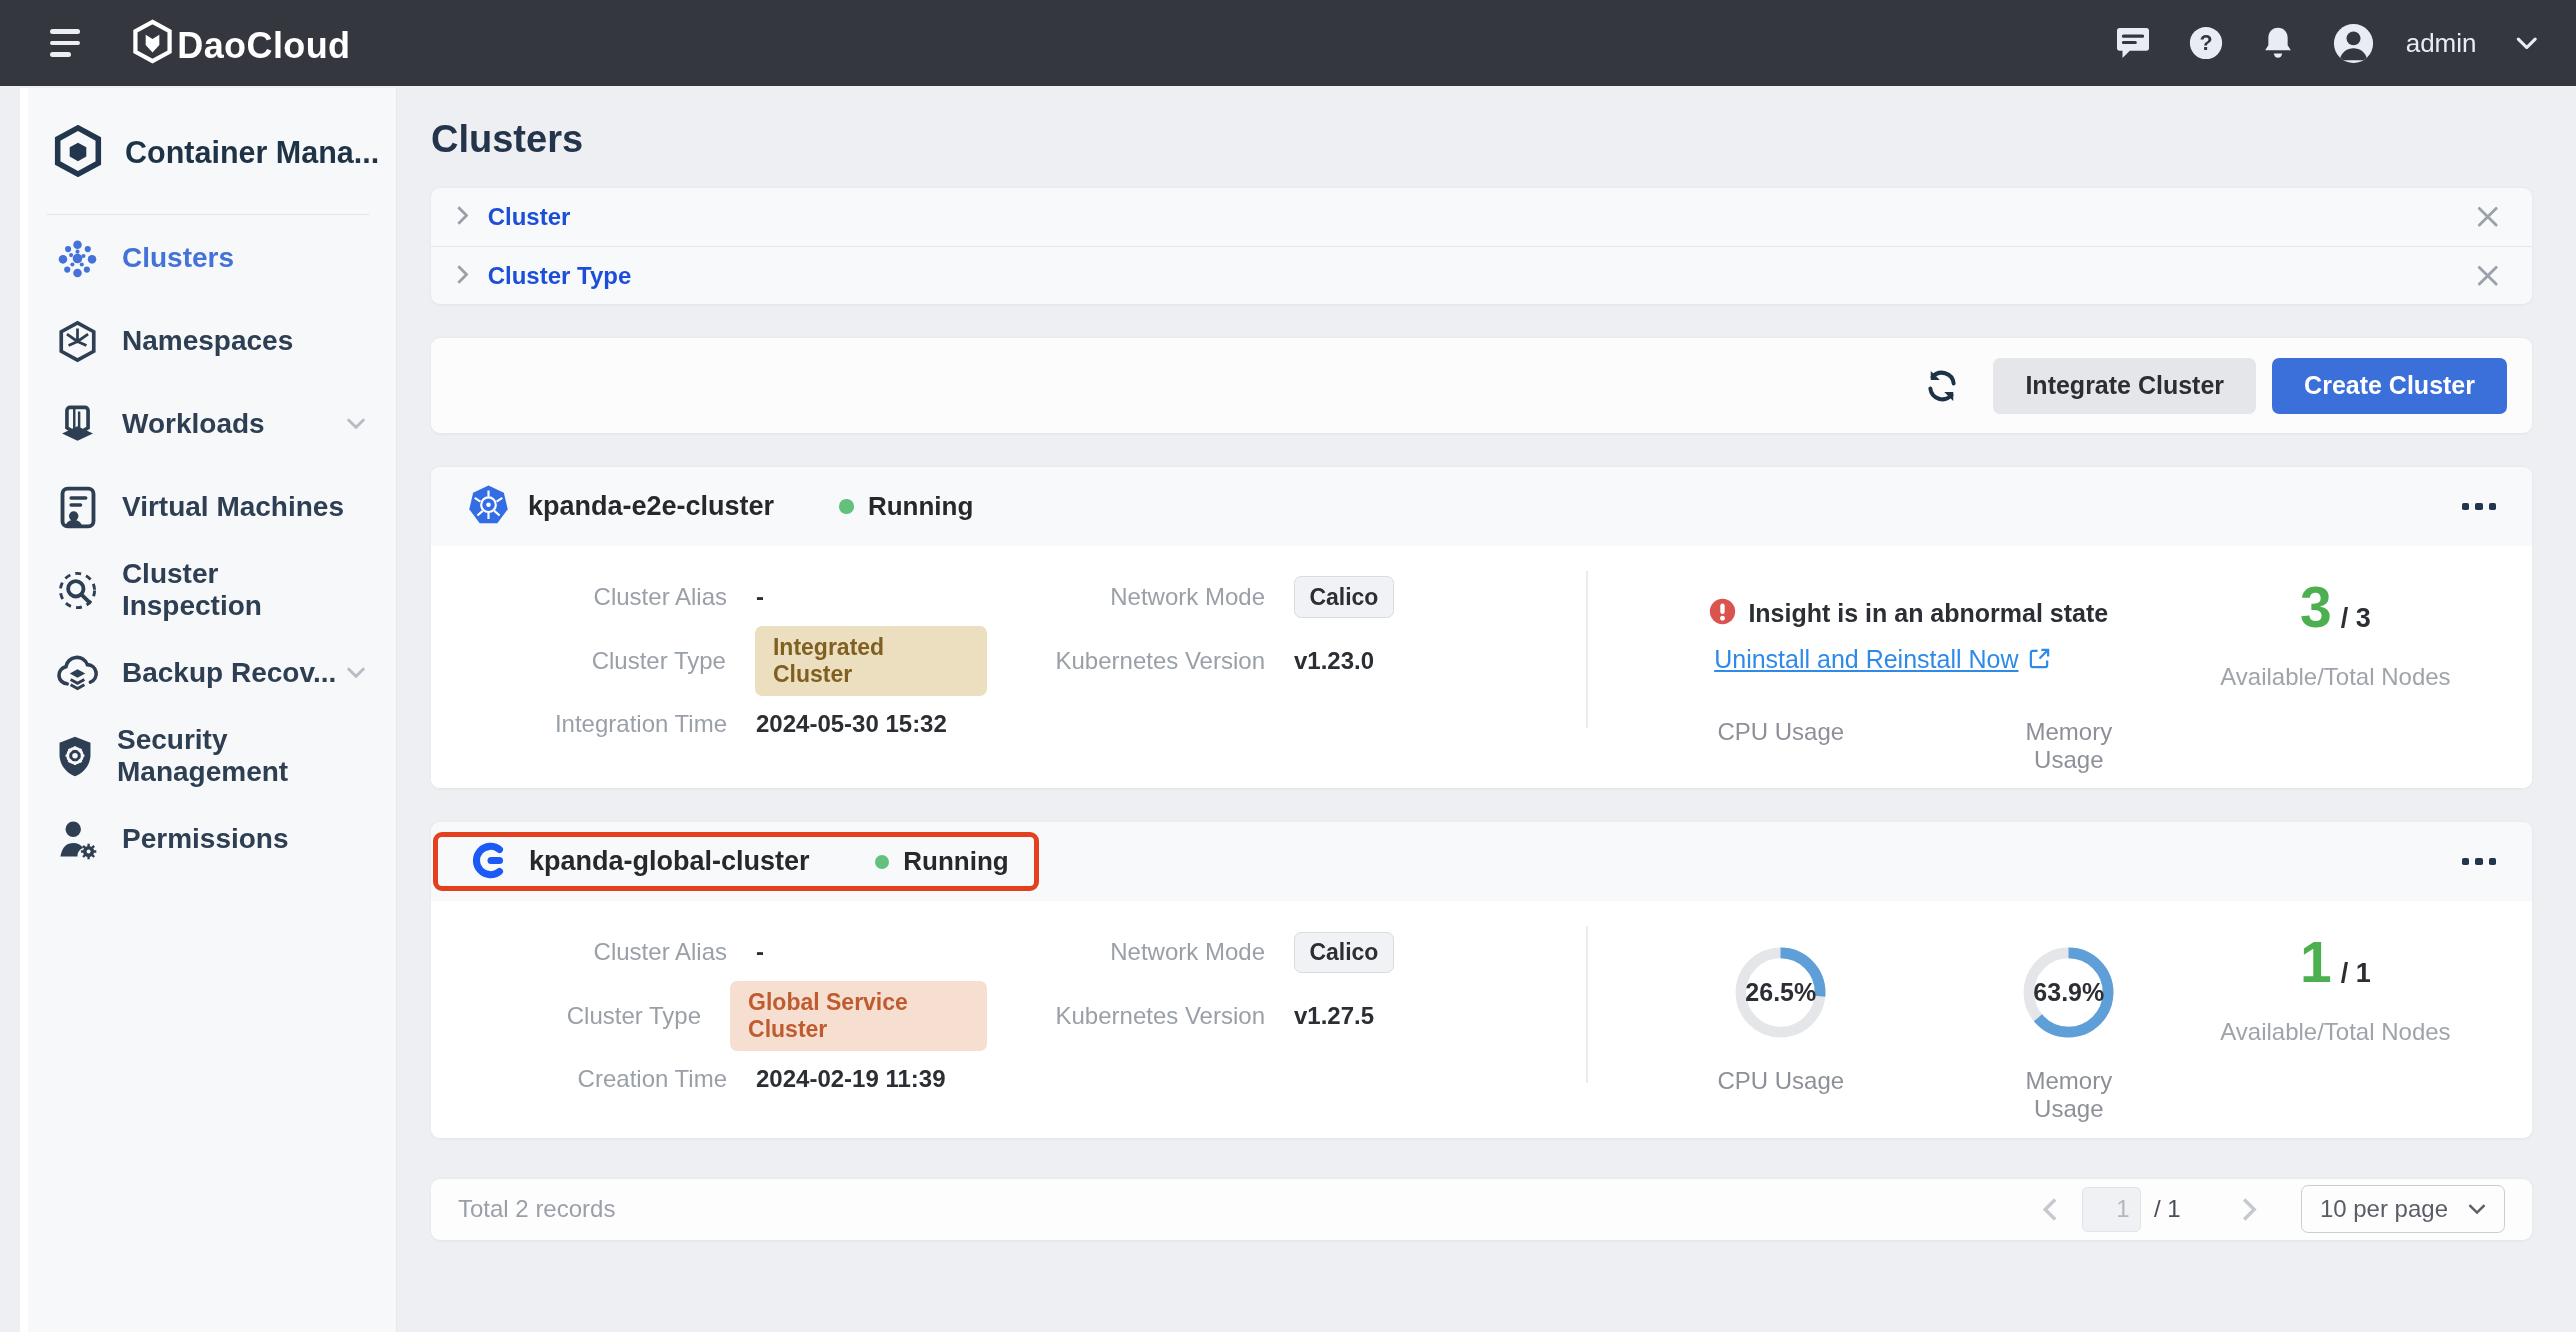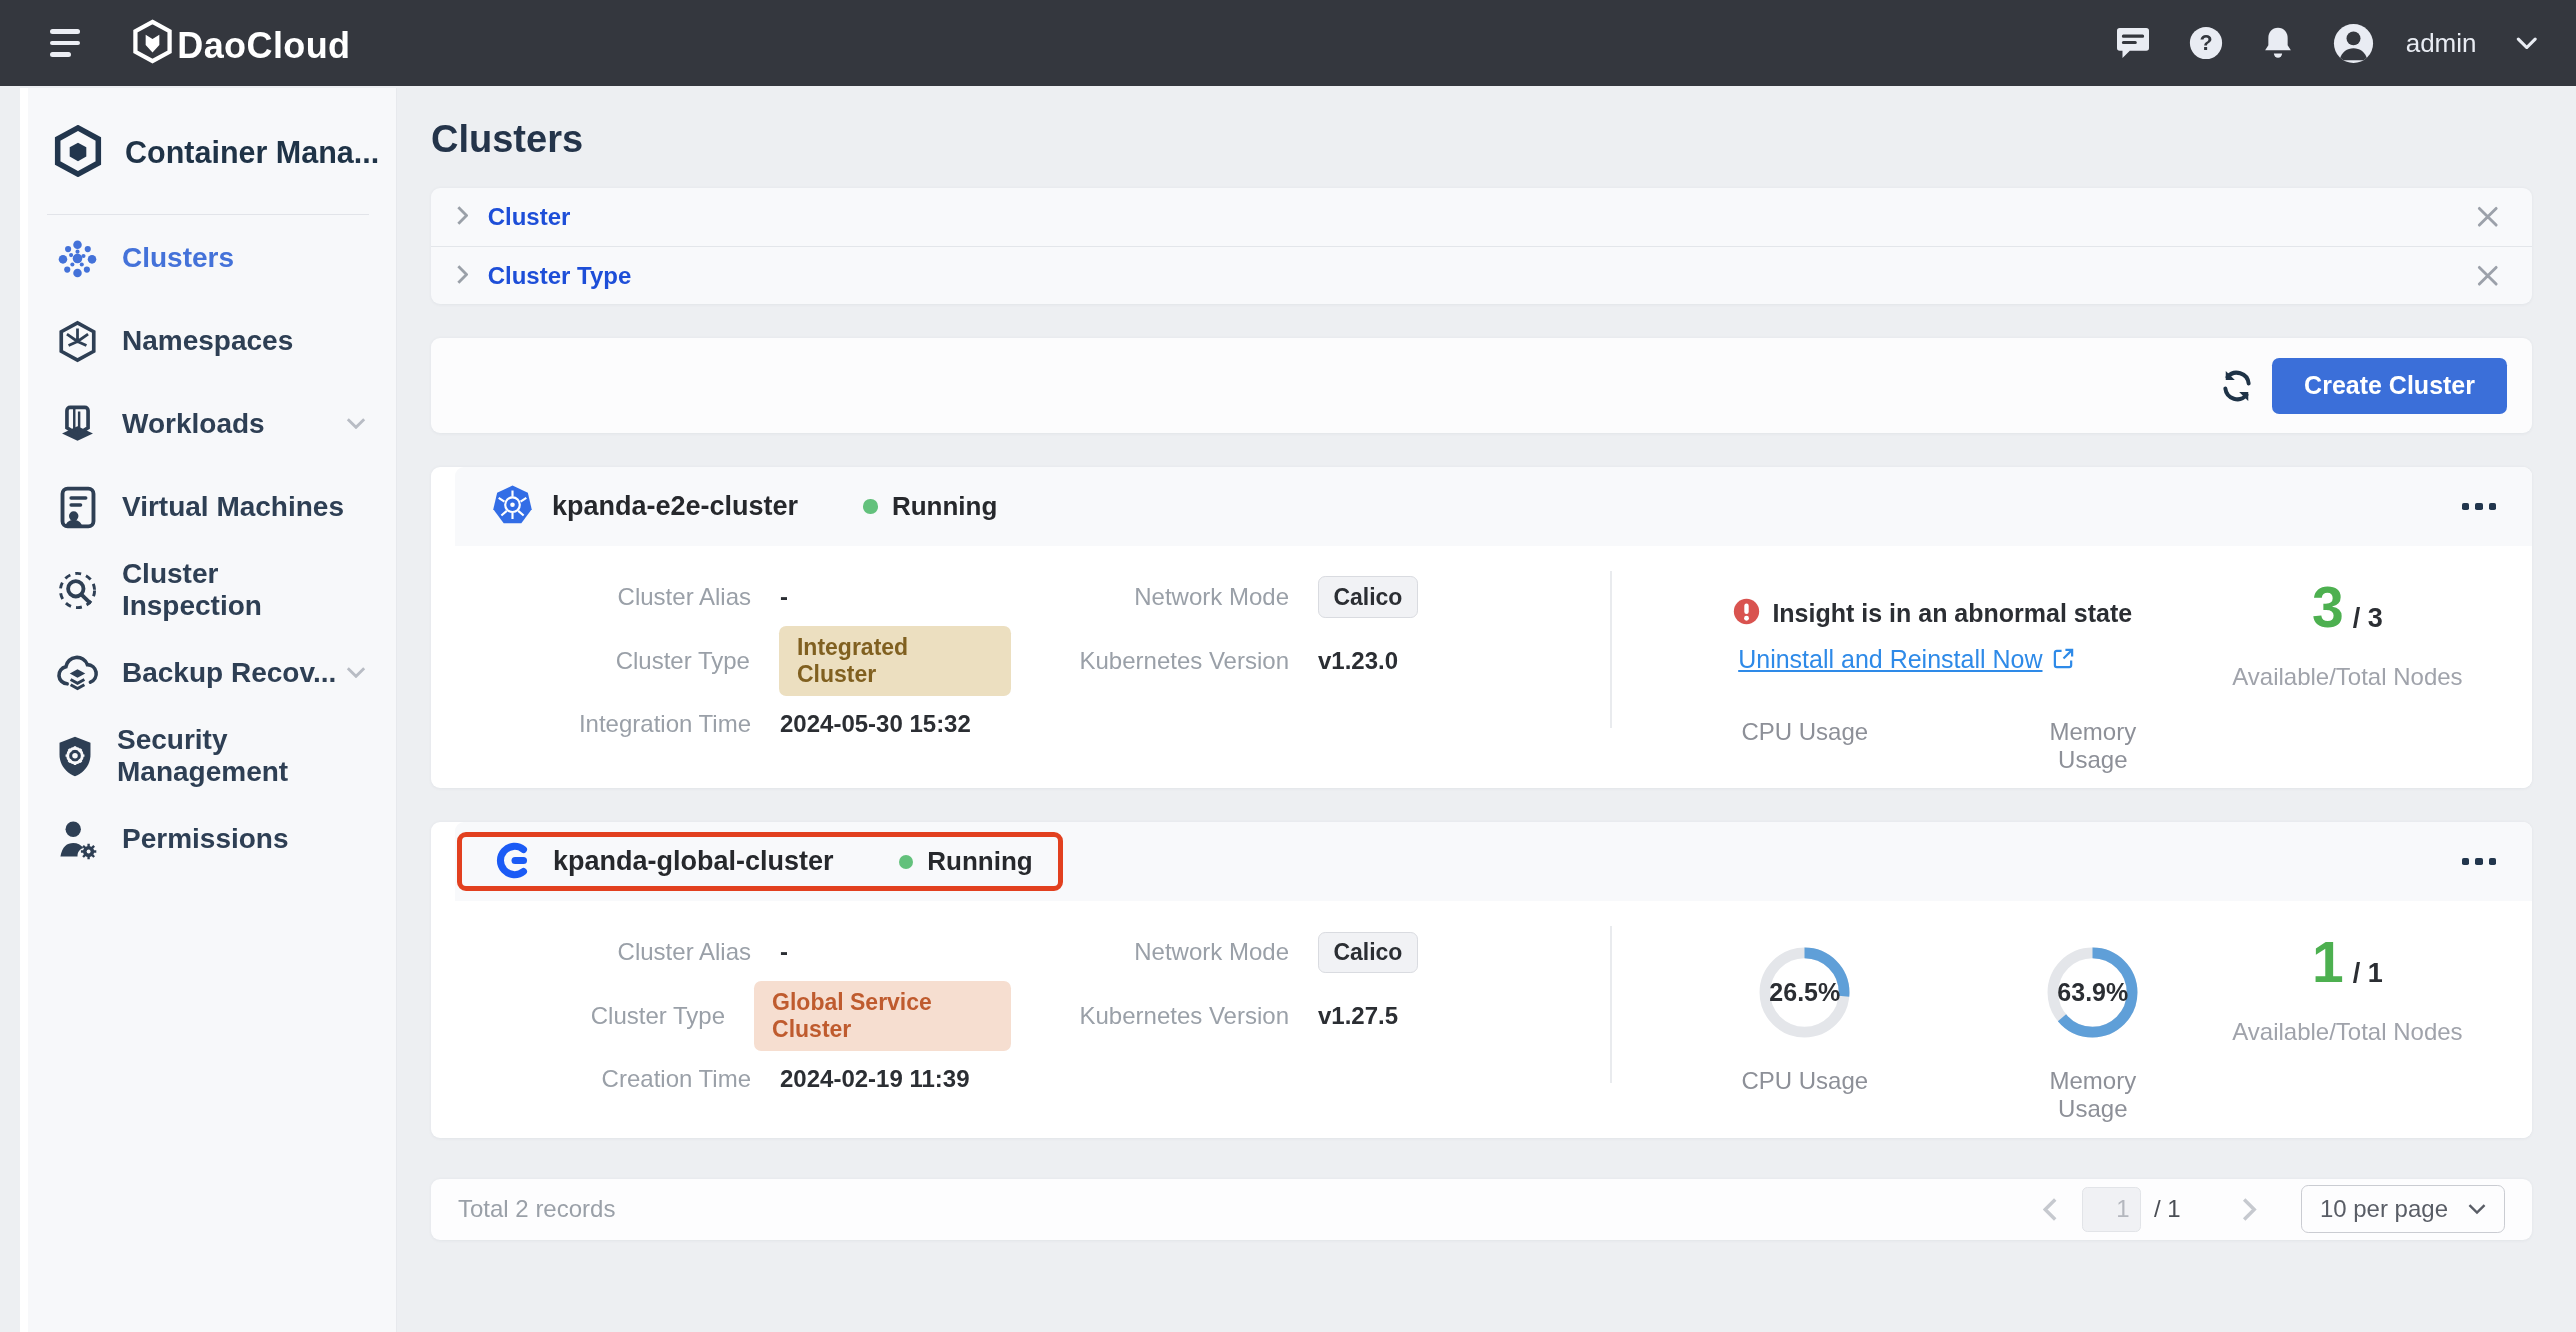--- a/index.html
+++ b/index.html
@@ -52,21 +52,21 @@
   .search-box input { border:none; outline:none; background:transparent; font-size:24px;
     color:#44474e; margin-left:12.6px; width:682px; font-family:"Liberation Sans",sans-serif; }
   .search-box input::placeholder { color:#9aa0a8; }
   .refresh-btn { margin-left:auto; display:flex; cursor:pointer; }
   .btn { height:56px; border:none; border-radius:7.2px; font-size:25px; font-weight:600;
     padding:0 32px; cursor:pointer; font-family:"Liberation Sans",sans-serif; }
   .btn-secondary { background:#e4e6e9; color:#2b2e33; margin-left:32px; }
   .btn-primary { background:#3b6fd9; color:#fff; margin-left:16px; }
 
   
-  .cluster-card { margin-top:34px;padding-left:24px; }
+  .cluster-card { margin-top:34px; }
   .card-head { height:79px; background:#f8f9fb; border-radius:9px 9px 0 0;
     display:flex; align-items:center; padding:0 36px; }
   .head-left { display:flex; align-items:center; height:59px; }
   .head-left.annotated { border:5.4px solid #e2401f; border-radius:9px;
     margin-left:-34px; padding:0 25px 0 34px; }
   .cluster-name { font-size:27px; font-weight:700; color:#26282c; margin-left:18px; cursor:pointer; }
   .status { display:flex; align-items:center; margin-left:65px; }
   .status-dot { width:14.4px; height:14.4px; border-radius:50%; background:#63c17c; }
   .status-text { font-size:26px; font-weight:700; color:#26282c; margin-left:14.4px; }
   .more-btn { margin-left:auto; display:flex; gap:6.3px; cursor:pointer; padding:9px 0; }
@@ -343,20 +343,21 @@
     <span class="refresh-btn">
       <svg width="38" height="38" viewBox="0 0 44 44">
           <g stroke="#1f3347" stroke-width="4.6" fill="none" stroke-linecap="round">
             <path d="M35.5 19a14 14 0 00-24.5-7.5"></path>
             <path d="M8.5 25a14 14 0 0024.5 7.5"></path>
           </g>
           <path d="M9 4.5v10.5h10.5z" fill="#1f3347"></path>
           <path d="M35 39.5V29H24.5z" fill="#1f3347"></path>
         </svg>
     </span>
+    <button class="btn btn-secondary">Integrate Cluster</button>
     <button class="btn btn-primary">Create Cluster</button>
   </div>
 
   <div class="card cluster-card">
     <div class="card-head">
       <div class="head-left">
         <span>
           <svg width="43" height="43" viewBox="0 0 56 56">
               <polygon points="28,2 48,11.5 53,33 39.5,51 16.5,51 3,33 8,11.5" fill="#326de6"></polygon>
               <circle cx="28" cy="27" r="9.5" fill="none" stroke="#fff" stroke-width="2.8"></circle>

